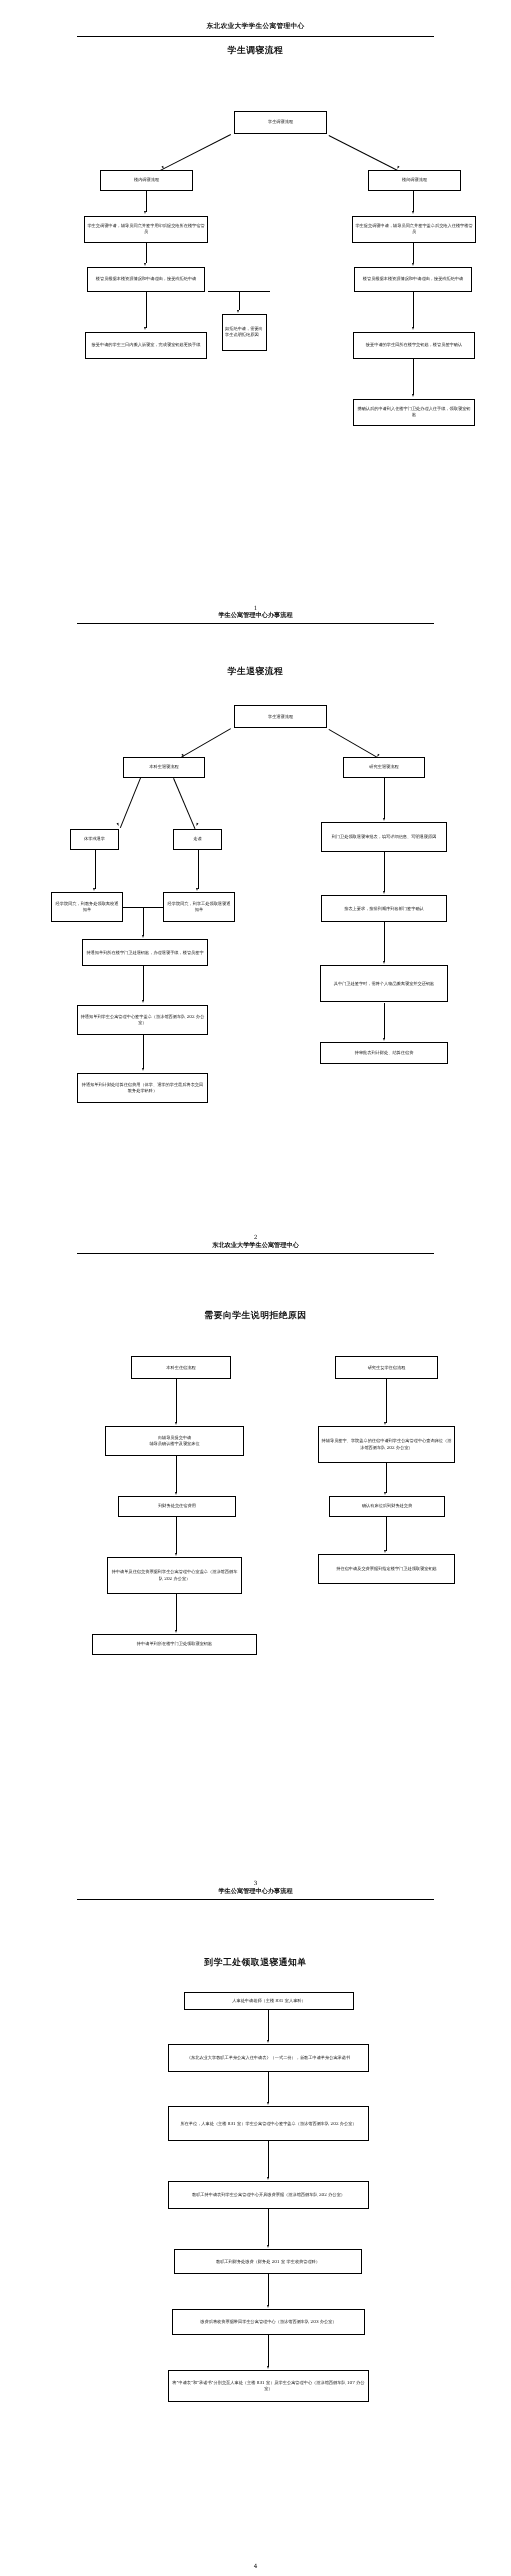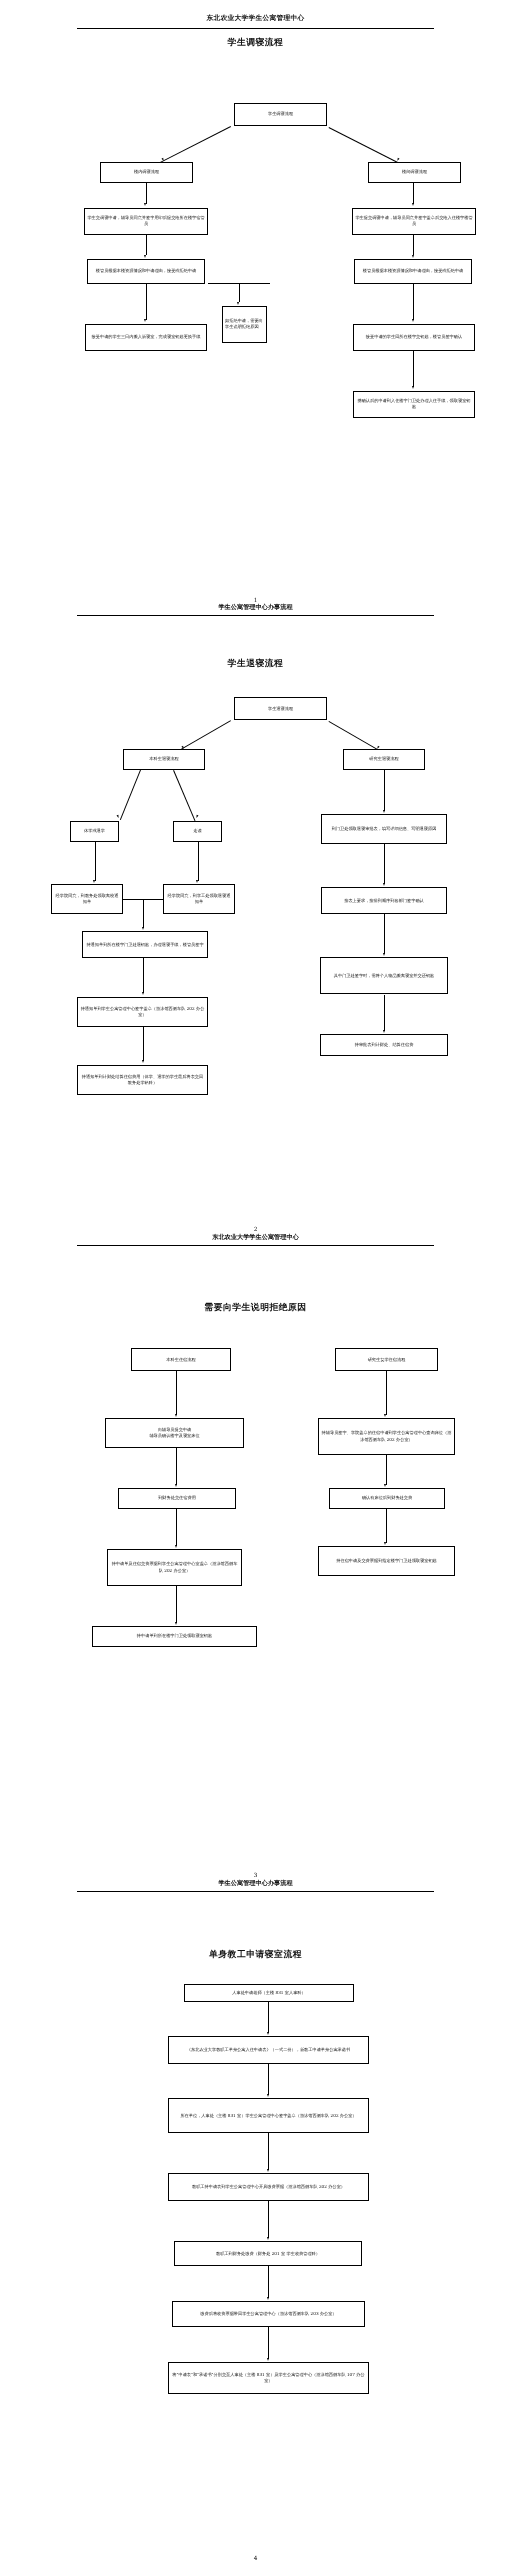--- a/index.html
+++ b/index.html
@@ -5,21 +5,21 @@
   html,body{margin:0;padding:0;background:#fff;}
   body{
     font-family:"DejaVu Serif","Liberation Serif",serif;
     color:#111;
     width:511px;
   }
   .page{
     position:relative;
     width:511px;
     box-sizing:border-box;
-    padding:8px 25px;
+    padding:16px 25px;
     background:#fff;
     overflow:hidden;
   }
   
   .pg-header{
     text-align:center;
     font-size:6.7px;
     letter-spacing:0.3px;
     padding-top:6.2px;
     font-family:"DejaVu Serif","Liberation Serif",serif;
@@ -325,21 +325,21 @@
   </div>
 
   <div class="pg-footer">
     <span class="pgno">3</span>
     <span>学生公寓管理中心办事流程</span>
   </div>
   <div class="pg-footer-rule"></div>
 </div>
 
 <div class="page" style="height:648px;">
-  <div class="sec-title">单身教工申请寝室流程</div>
+  <div class="sec-title">到学工处领取退寝通知单</div>
 
   <div class="canvas" style="height:592px;">
     <div class="node" style="left:159px;top:20.6px;width:170px;height:18.5px;">
       <span>人事处申请老师（主楼 831 室人事科）</span>
     </div>
     <div class="ln v" style="left:243px;top:39px;height:31px;"></div>
     <div class="arrow" style="left:242px;top:69px;"></div>
 
     <div class="node" style="left:143px;top:73px;width:201px;height:28px;">
       <span>《东北农业大学教职工单身公寓入住申请表》（一式二份），新教工申请单身公寓承诺书</span>

